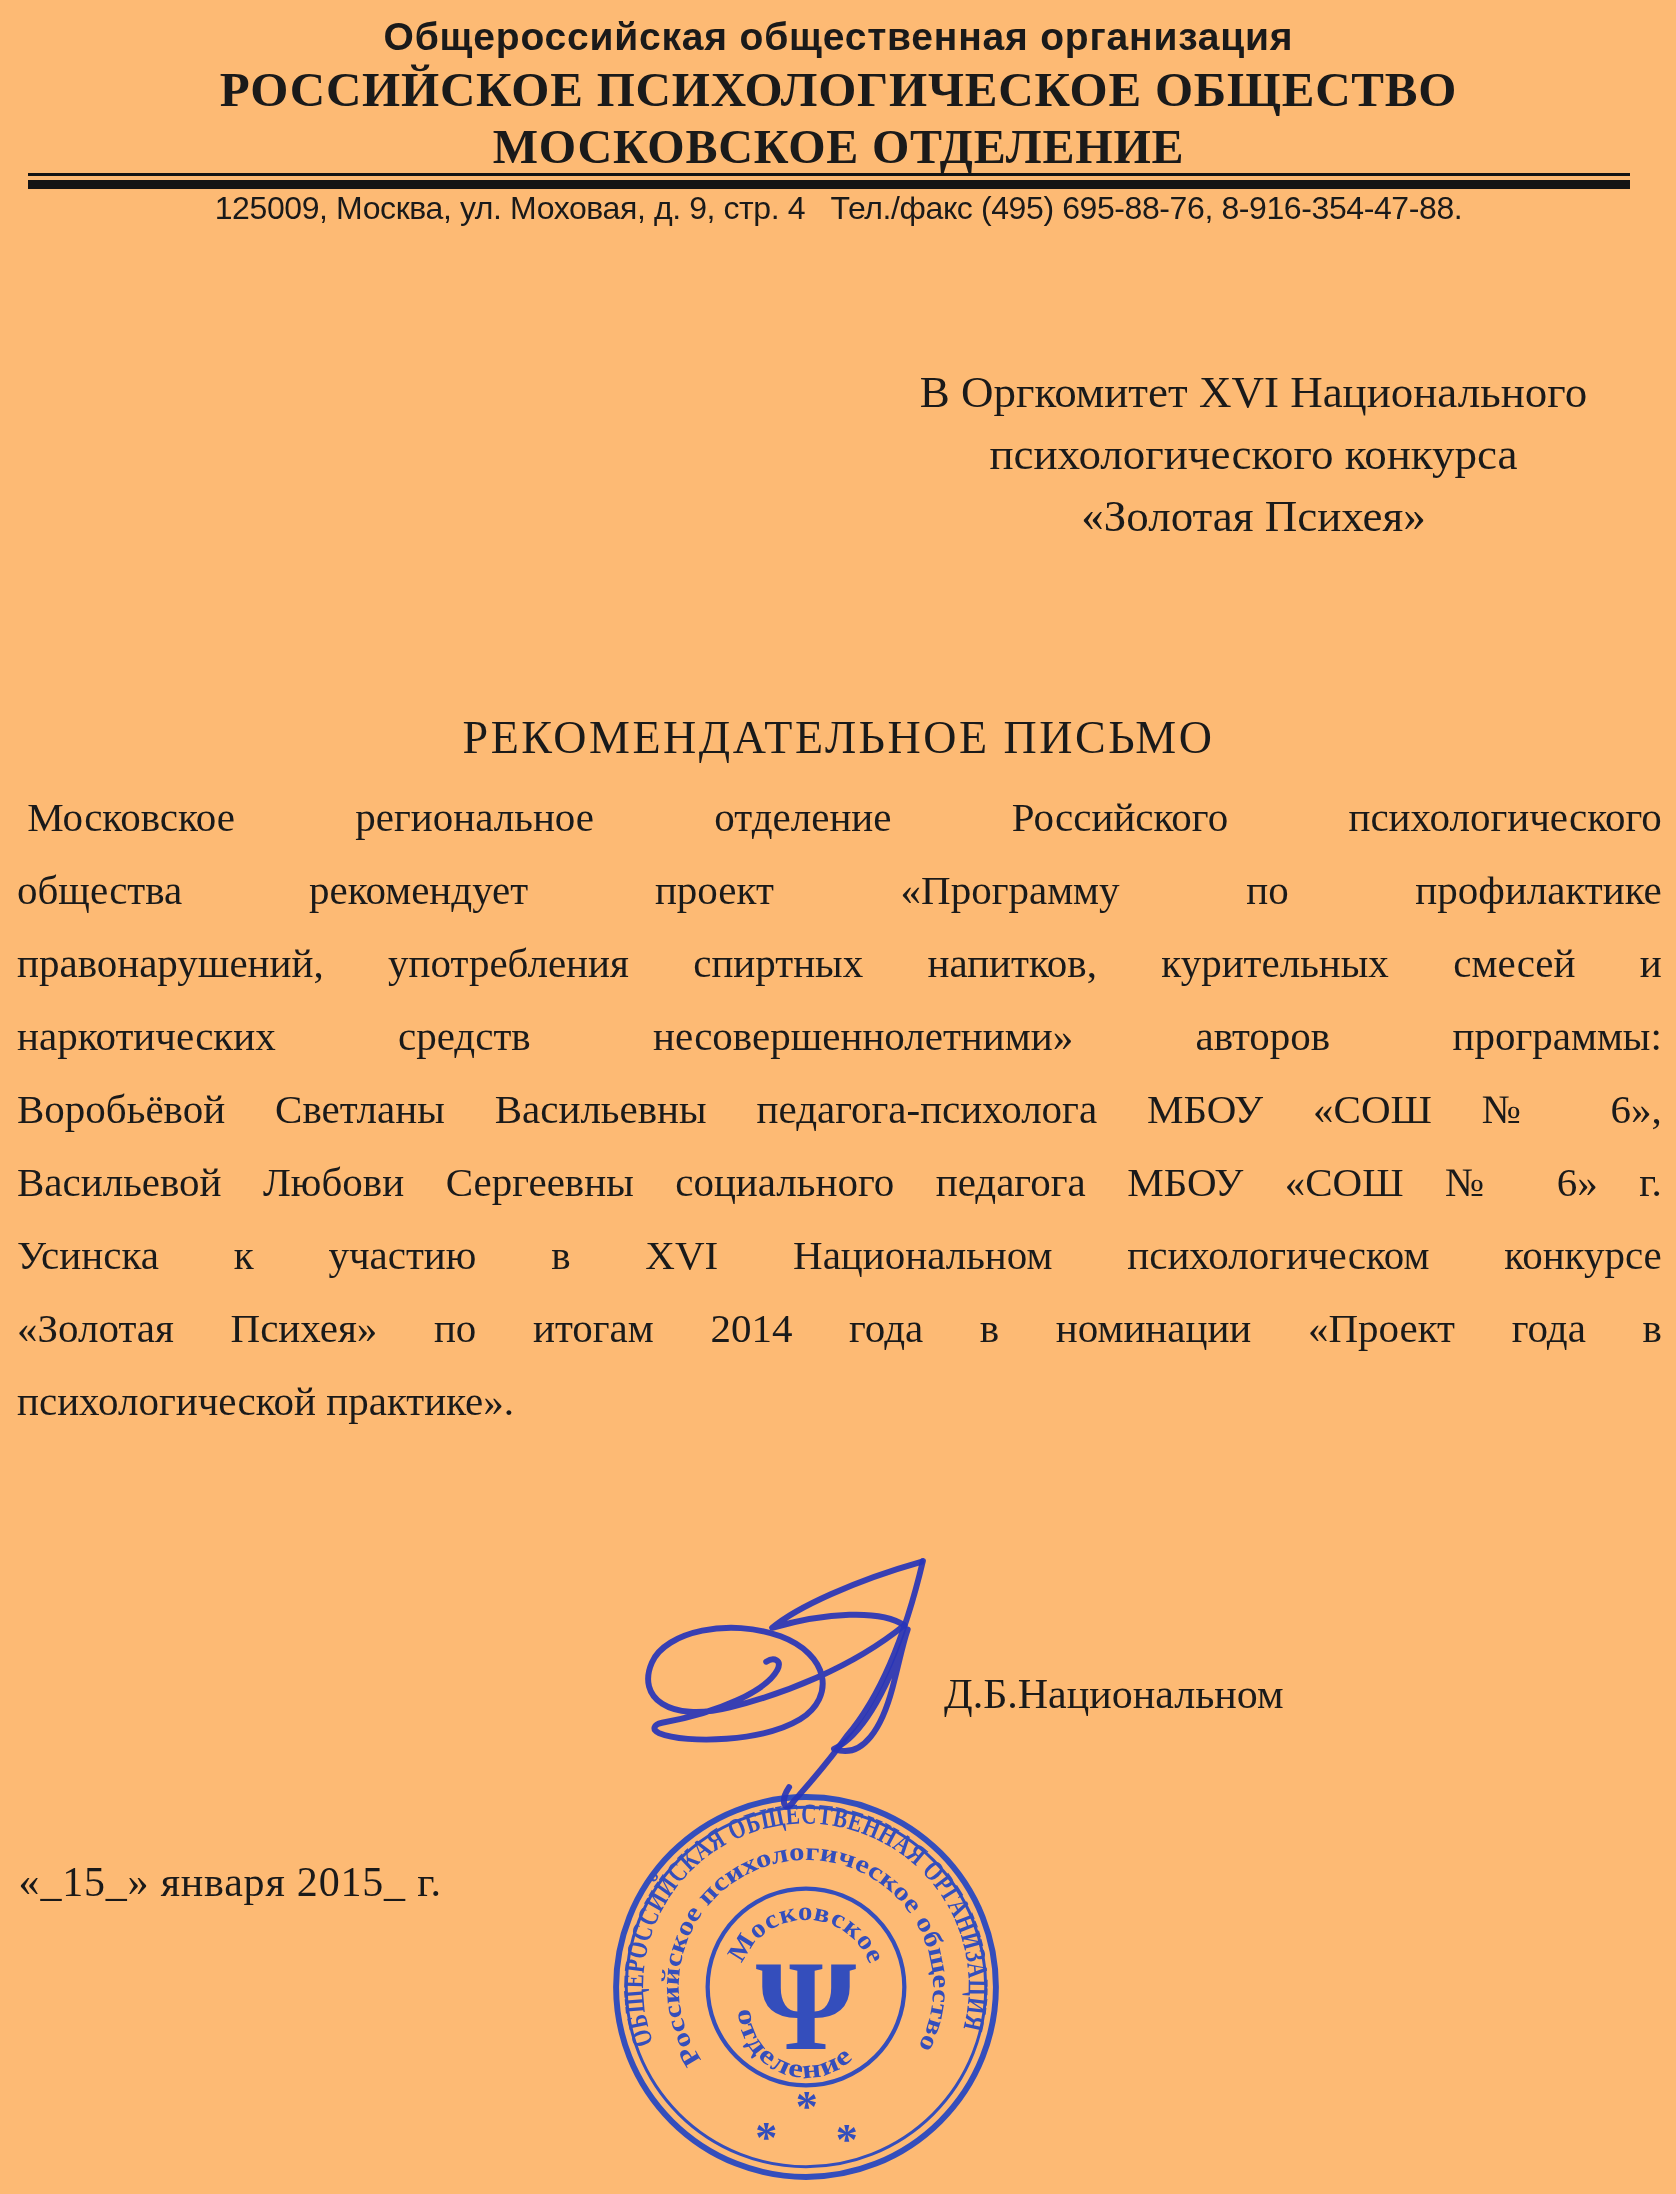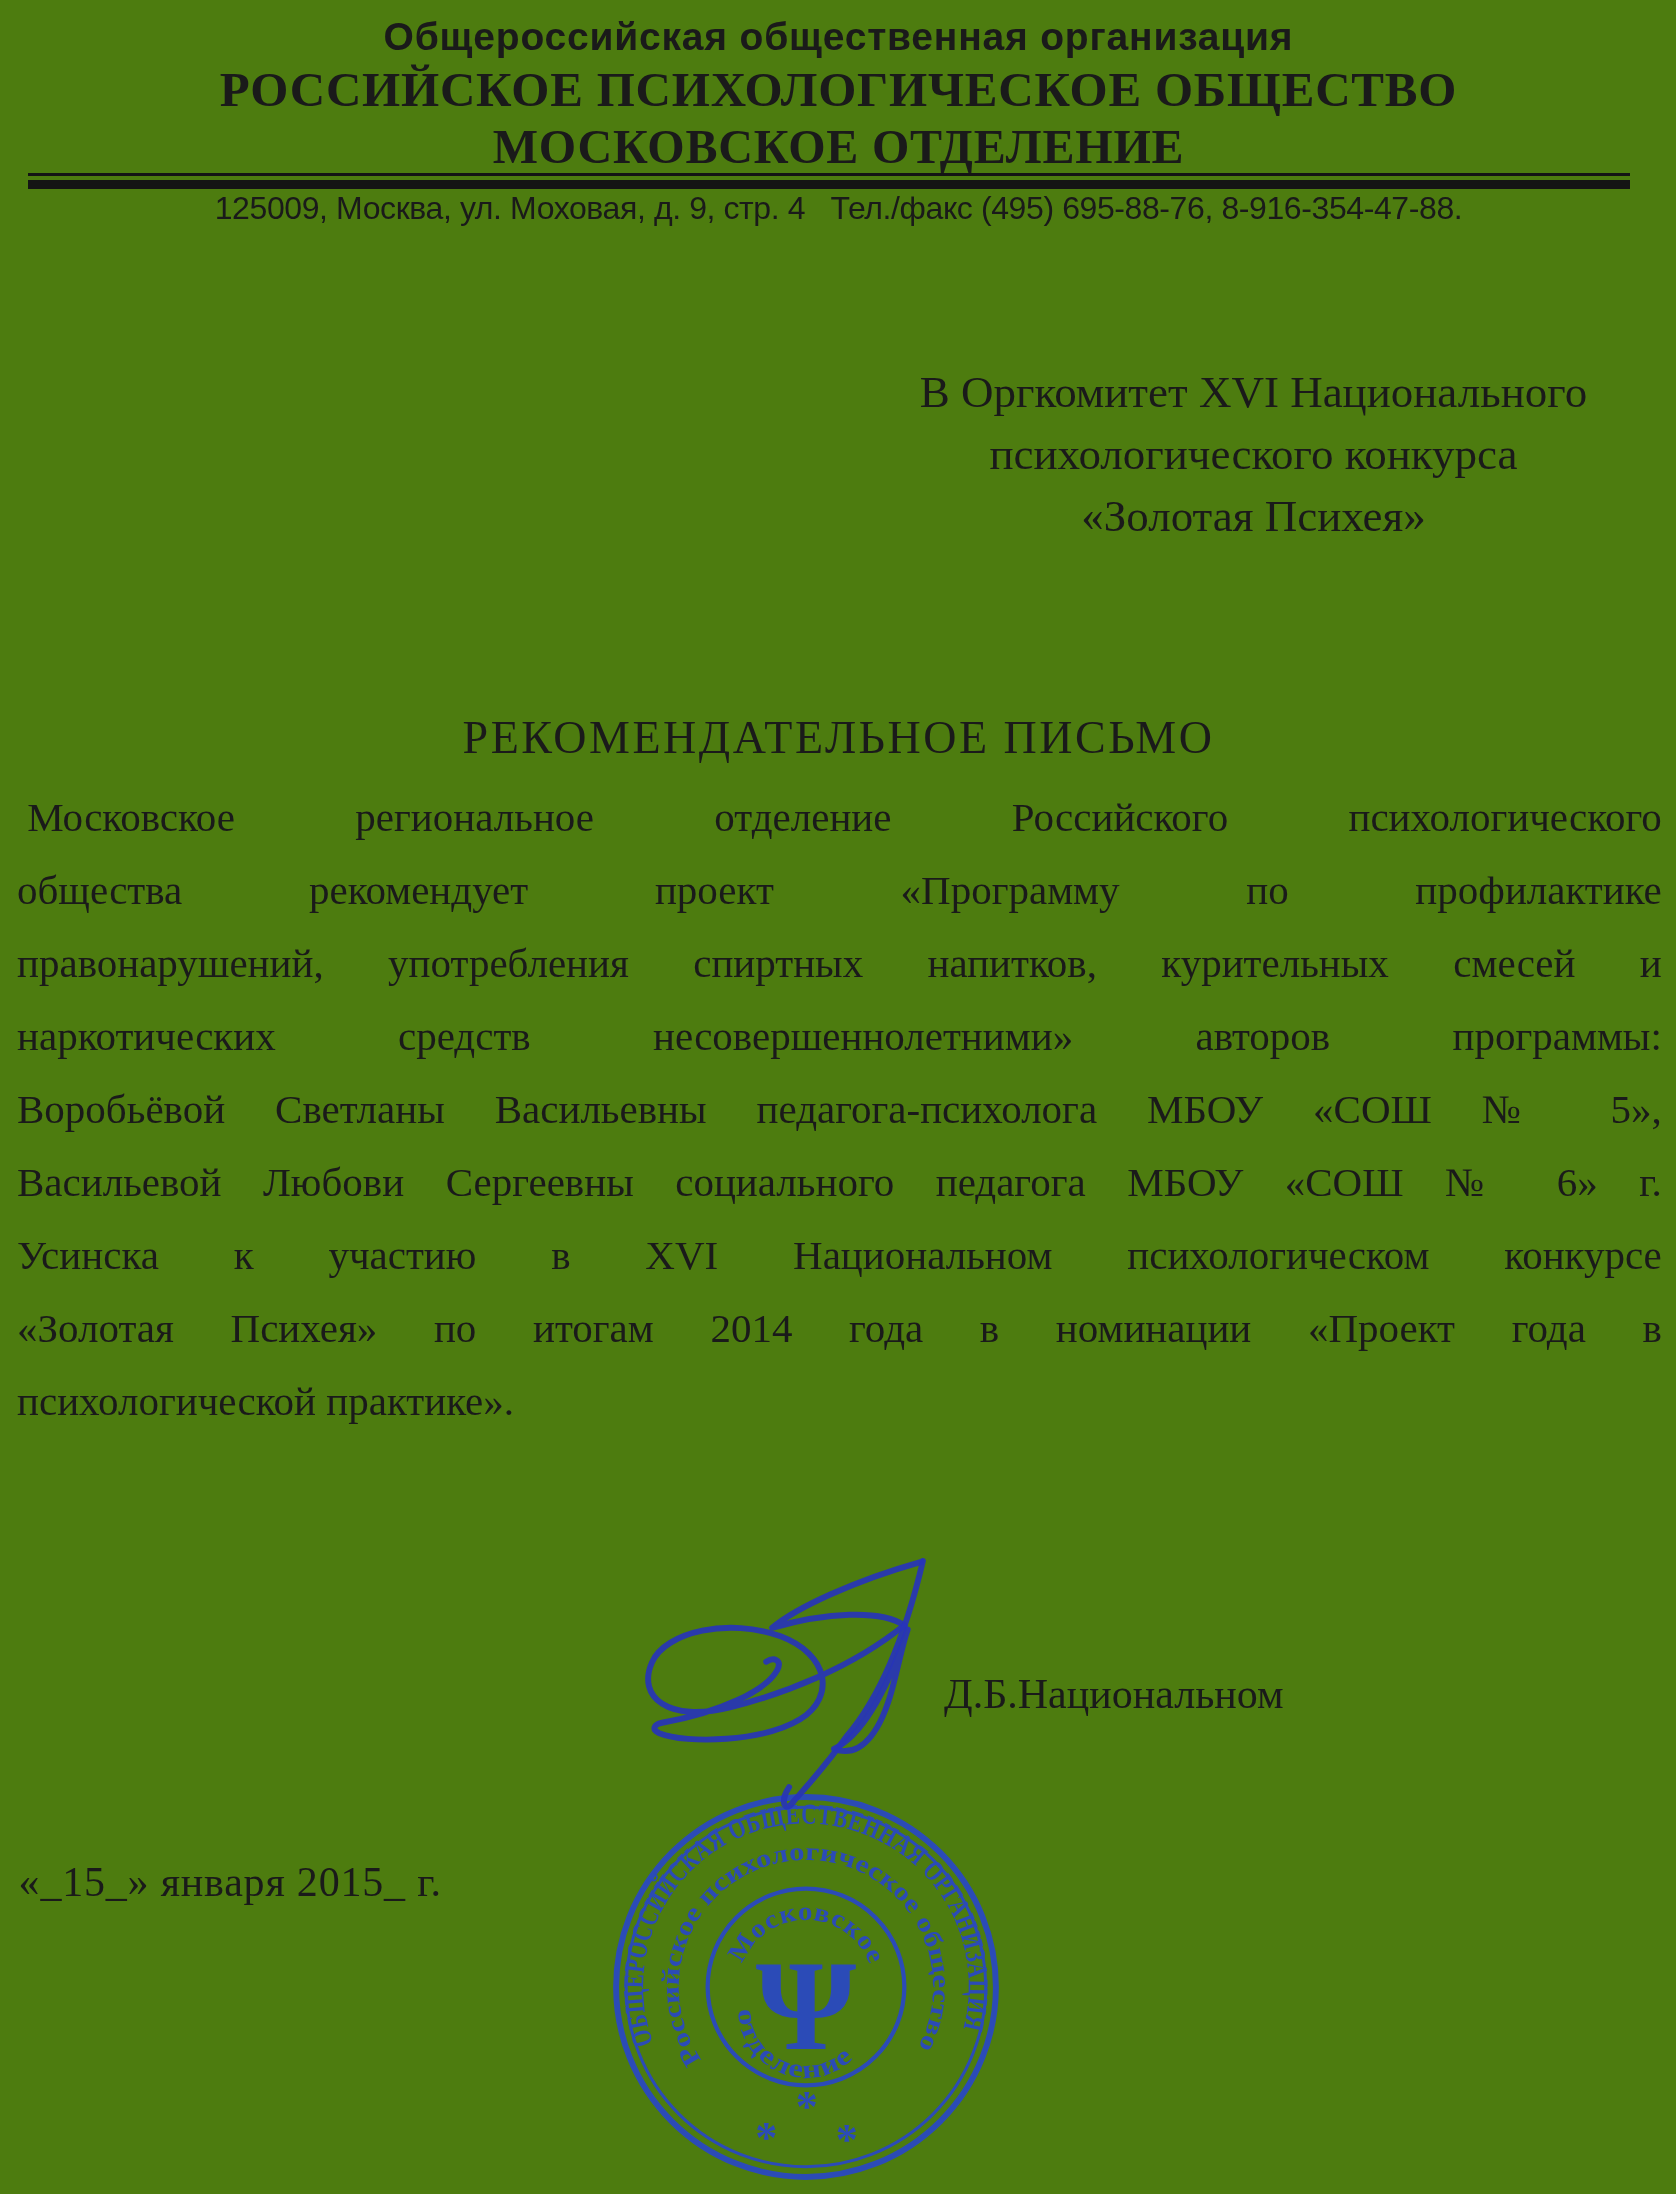--- a/index.html
+++ b/index.html
@@ -1,17 +1,17 @@
 <!DOCTYPE html>
 <html style="font-size:13.5px"><head>
 <meta charset="utf-8">
 <style>
   html,body{margin:0;padding:0;background:#d8d8d8;}
   .page{
-    position:relative;width:1677px;height:2194px;background:#4d7c0f;
+    position:relative;width:1677px;height:2194px;background:#fdba74;
     overflow:hidden;font-family:"Liberation Serif",serif;color:#1a1a1a;
   }
   
   .hdr-line{position:absolute;left:0;width:100%;text-align:center;white-space:nowrap;}
   .hdr-orgtype{top:15.2px;font-family:"Liberation Sans",sans-serif;font-weight:bold;
     font-size:39px;letter-spacing:0.8px;}
   .hdr-orgname{top:61px;font-weight:bold;font-size:49px;letter-spacing:0.8px;}
   .hdr-branch{top:119px;font-weight:bold;font-size:48px;letter-spacing:0.8px;}
   .rule-thin{position:absolute;left:28px;right:47px;top:173px;height:3.4px;background:#141414;}
   .rule-thick{position:absolute;left:28px;right:47px;top:180px;height:8.5px;background:#141414;}
@@ -63,21 +63,21 @@
     <div>«Золотая Психея»</div>
   </div>
 
   <div class="letter-title">РЕКОМЕНДАТЕЛЬНОЕ ПИСЬМО</div>
 
   <div class="letter-body">
     <div class="bline first">Московское региональное отделение Российского психологического</div>
     <div class="bline">общества рекомендует проект «Программу по профилактике</div>
     <div class="bline">правонарушений, употребления спиртных напитков, курительных смесей и</div>
     <div class="bline">наркотических средств несовершеннолетними» авторов программы:</div>
-    <div class="bline">Воробьёвой Светланы Васильевны педагога-психолога МБОУ «СОШ № 5»,</div>
+    <div class="bline">Воробьёвой Светланы Васильевны педагога-психолога МБОУ «СОШ № 6»,</div>
     <div class="bline">Васильевой Любови Сергеевны социального педагога МБОУ «СОШ № 6» г.</div>
     <div class="bline">Усинска к участию в XVI Национальном психологическом конкурсе</div>
     <div class="bline">«Золотая Психея» по итогам 2014 года в номинации «Проект года в</div>
     <div class="bline last">психологической практике».</div>
   </div>
 
   <div class="signer-name">Д.Б.Национальном</div>
 
   <svg class="sig-svg" viewBox="0 0 420 340" xmlns="http://www.w3.org/2000/svg">
     <path d="M 398 21 C 320 43 250 75 222 99 C 285 81 350 77 378 96"></path>

